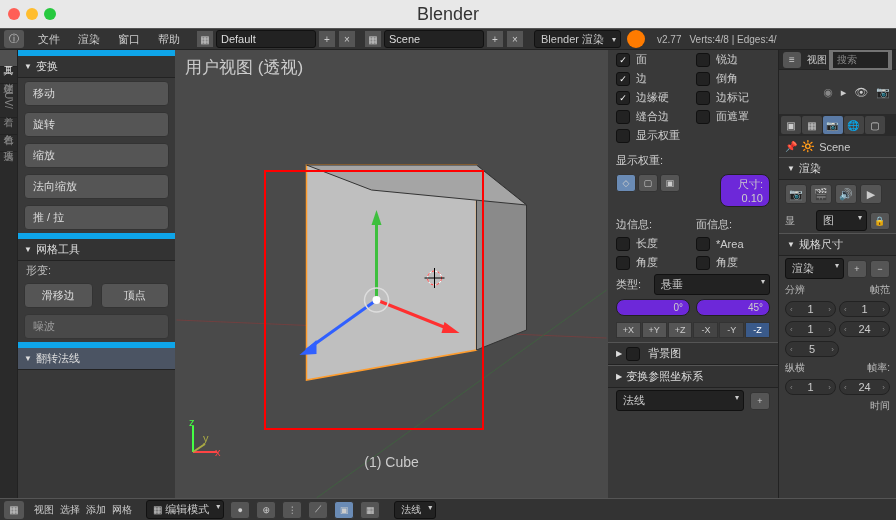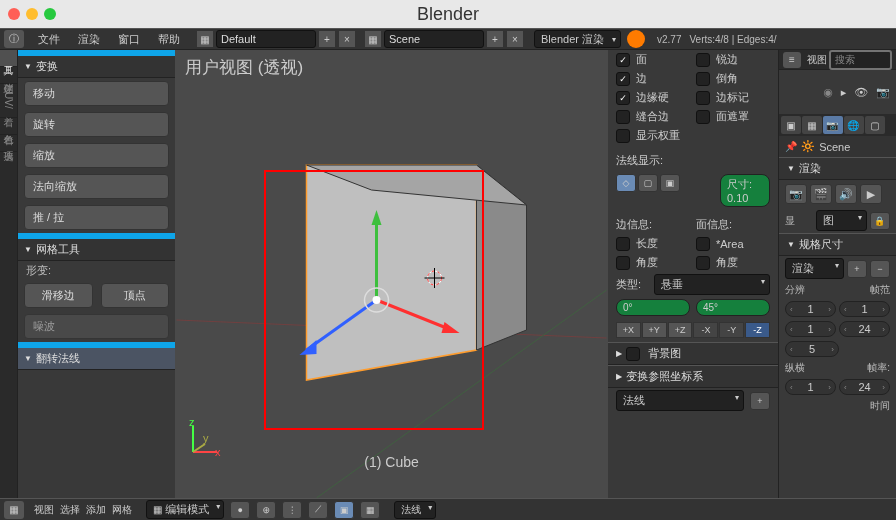--- a/index.html
+++ b/index.html
@@ -36,30 +36,30 @@
 .np-row { display: flex; align-items: center; gap: 6px; padding: 2px 8px; }
 .chk { width: 14px; height: 14px; background: #222; border: 1px solid #111; border-radius: 3px; display: flex; align-items: center; justify-content: center; font-size: 9px; color: #fff; }
 .chk.on::after { content: "✓"; }
 .np-label { color: #ccc; flex: 1; }
 .np-section { padding: 3px 8px; color: #ddd; display: flex; align-items: center; gap: 4px; background: #333; border-top: 1px solid #555; border-bottom: 1px solid #222; }
 .np-section::before { content: "▼"; font-size: 8px; }
 .np-section.closed::before { content: "▶"; }
 .icon-btn-row { display: flex; gap: 2px; padding: 4px 8px; }
 .icon-btn-sm { width: 20px; height: 18px; background: #555; border: 1px solid #333; border-radius: 3px; display: flex; align-items: center; justify-content: center; font-size: 9px; }
 .icon-btn-sm.active { background: #6a8bb5; }
-.num-field { background: #15803d; border: 1px solid #222; border-radius: 8px; padding: 2px 6px; color: #ccc; font-size: 10px; flex: 1; text-align: left; }
+.num-field { background: #6d28d9; border: 1px solid #222; border-radius: 8px; padding: 2px 6px; color: #ccc; font-size: 10px; flex: 1; text-align: right; }
 .axis-btns { display: flex; gap: 1px; padding: 4px 8px; }
 .axis-btn { flex: 1; background: #555; border: 1px solid #333; padding: 2px 0; text-align: center; font-size: 9px; color: #ccc; }
 .axis-btn.neg { background: #444; }
 .axis-btn.active { background: #3a5a8a; color: #fff; }
 .drop { background: #222; border: 1px solid #111; border-radius: 3px; padding: 2px 6px; color: #ccc; position: relative; flex: 1; }
 .drop::after { content: "▾"; position: absolute; right: 4px; font-size: 8px; }
 .right-col { width: 118px; background: #393939; border-left: 1px solid #222; display: flex; flex-direction: column; overflow: hidden; }
 .outliner-hdr { height: 20px; background: #2a2a2a; display: flex; align-items: center; padding: 0 4px; gap: 2px; border-bottom: 1px solid #222; }
-.search-box { flex: 1; background: #222; border: 2px solid #737373; border-radius: 3px; padding: 1px 4px; color: #888; font-size: 10px; }
+.search-box { flex: 1; background: #222; border: 4px solid #737373; border-radius: 3px; padding: 1px 4px; color: #888; font-size: 10px; }
 .prop-tabs { display: flex; gap: 1px; padding: 2px; background: #2a2a2a; flex-wrap: wrap; }
 .prop-tab { width: 20px; height: 18px; background: #444; border-radius: 2px; display: flex; align-items: center; justify-content: center; font-size: 10px; }
 .prop-tab.active { background: #5a7aa5; }
 .scene-row { display: flex; align-items: center; gap: 4px; padding: 4px 6px; background: #333; }
 .pin { color: #ccc; font-size: 10px; }
 .render-btns { display: flex; gap: 3px; padding: 4px 6px; }
 .render-btn { width: 22px; height: 20px; background: #555; border: 1px solid #333; border-radius: 3px; display: flex; align-items: center; justify-content: center; font-size: 11px; }
 .dim-row { display: flex; align-items: center; gap: 3px; padding: 2px 6px; }
 .dim-label { color: #bbb; width: 28px; font-size: 10px; }
 .spin { background: #333; border: 1px solid #222; border-radius: 8px; padding: 1px 2px; color: #ccc; font-size: 10px; display: flex; align-items: center; flex: 1; }
@@ -190,21 +190,21 @@
         <div class="chk"></div>
         <div class="np-label">缝合边</div>
         <div class="chk"></div>
         <div class="np-label">面遮罩</div>
       </div>
     <div class="np-row">
         <div class="chk"></div>
         <div class="np-label">显示权重</div>
       </div>
     <div class="np-row" style="margin-top:6px">
-        <div class="np-label">法线显示:</div>
+        <div class="np-label">显示权重:</div>
       </div>
     <div class="icon-btn-row">
       <div class="icon-btn-sm active">◇</div>
       <div class="icon-btn-sm">▢</div>
       <div class="icon-btn-sm">▣</div>
       <div style="flex:1"></div>
       <div class="num-field"><span>尺寸:</span> <span>0.10</span></div>
     </div>
     <div class="np-row" style="margin-top:4px">
         <div class="np-label">边信息:</div>

